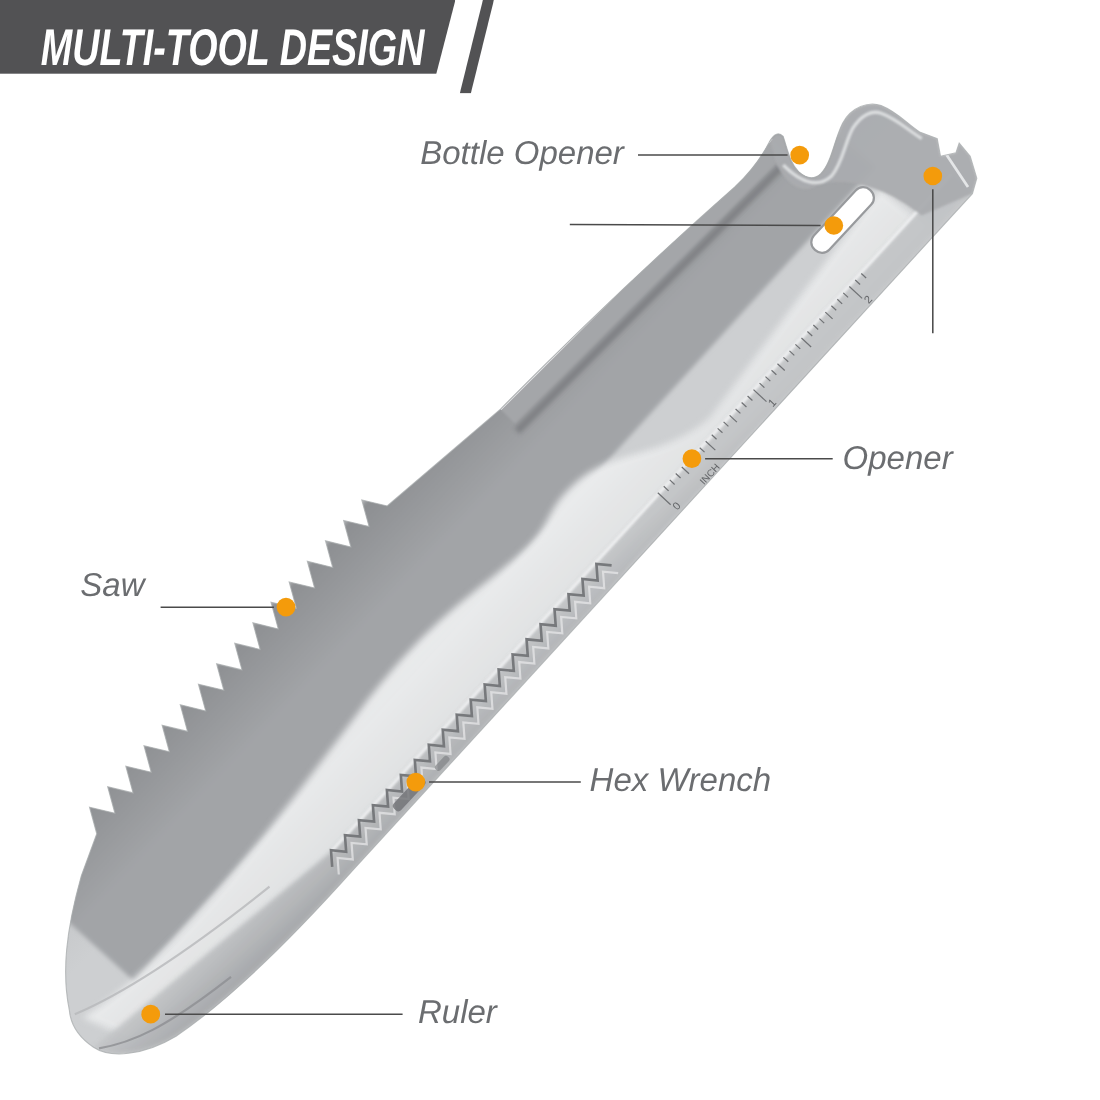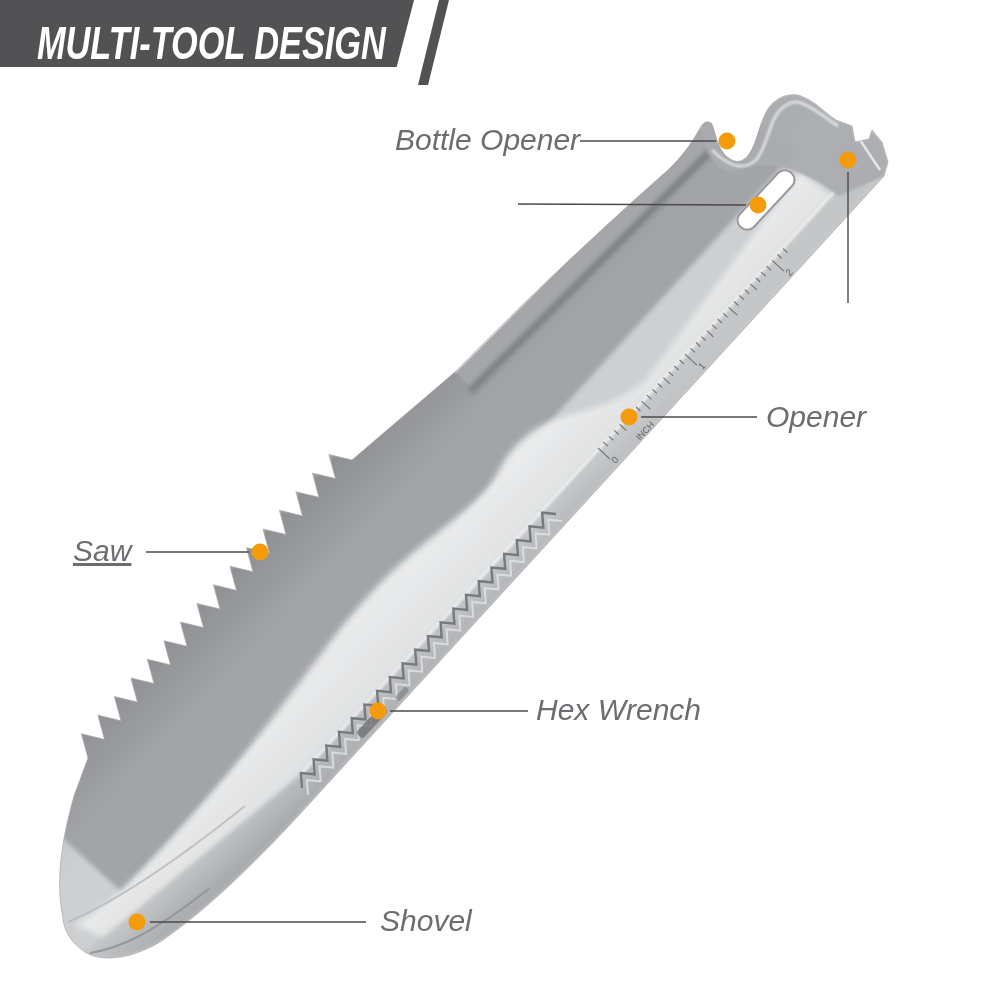--- a/index.html
+++ b/index.html
@@ -161,18 +161,18 @@
       <circle cx="378" cy="711" r="8.5" fill="#F49B0B"></circle>
       <circle cx="137" cy="922" r="8.5" fill="#F49B0B"></circle>
     </g>
   </svg>
 
   <div class="banner">
     <span class="banner-title">MULTI-TOOL DESIGN</span>
   </div>
   <div class="banner-stripe"></div>
 
-  <div class="feat-label" style="left:382px;top:123px;margin-left:13px;">Bottle Opener</div>
+  <div class="feat-label" style="left:382px;top:123px;">Bottle Opener</div>
   <div class="feat-label" style="left:766px;top:400px;">Opener</div>
-  <div class="feat-label" style="left:73px;top:534px;text-decoration:underline;">Saw</div>
+  <div class="feat-label" style="left:73px;top:516px;">Saw</div>
   <div class="feat-label" style="left:536px;top:693px;">Hex Wrench</div>
-  <div class="feat-label" style="left:380px;top:904px;">Shovel</div>
+  <div class="feat-label" style="left:380px;top:904px;">Ruler</div>
 </div>
 
 </body></html>

